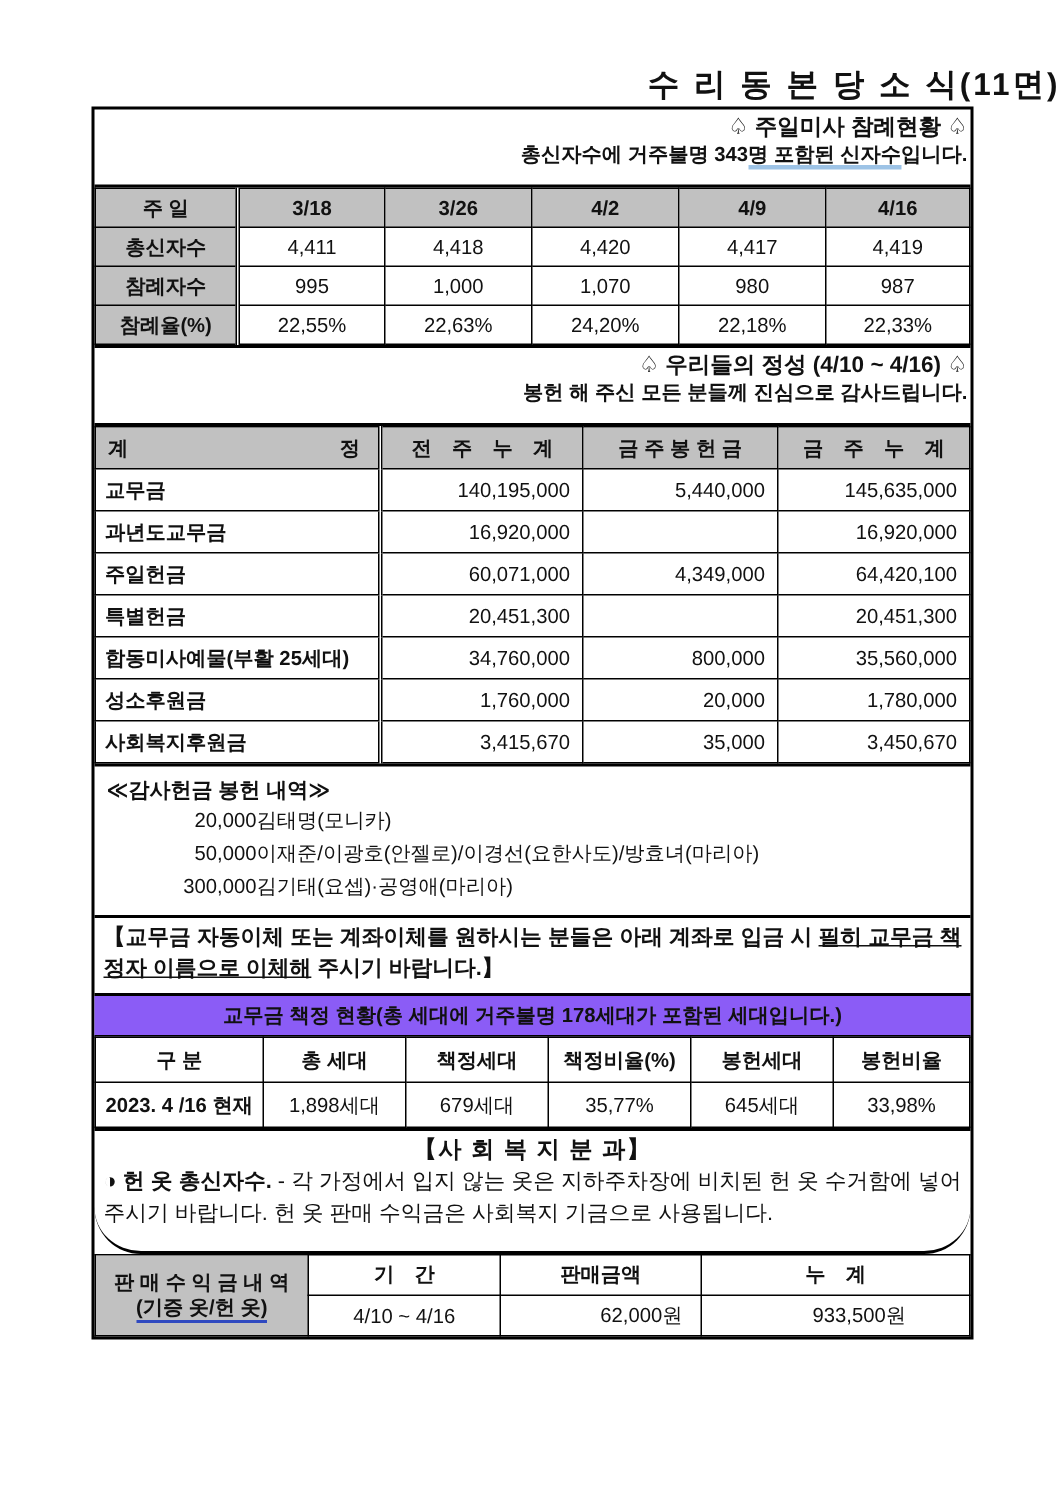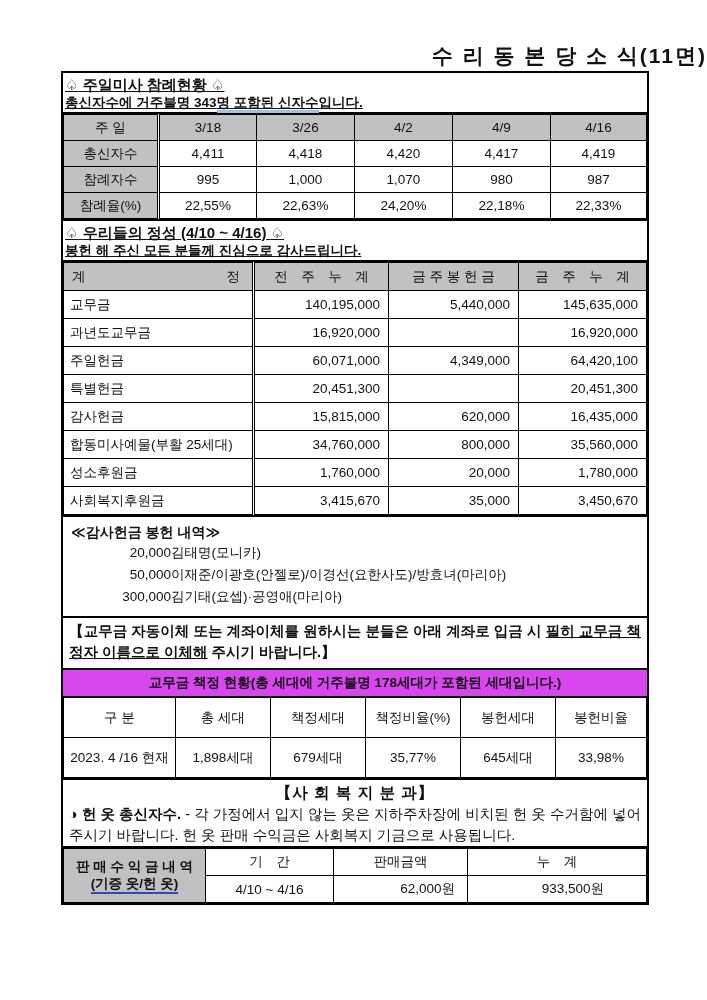--- a/index.html
+++ b/index.html
@@ -14,55 +14,55 @@
     text-align: right; font-size: 21px; font-weight: bold; letter-spacing: 2px;
   }
   .doc {
     position: absolute; top: 71px; left: 61px; width: 588px;
     border: 2px solid #000; background: #fff;
   }
   .sec { border-bottom: 2px solid #000; }
   .sec:last-child { border-bottom: none; }
 
   
-  .banner { text-align: left; padding: 3px 2px 1px; text-decoration: underline; }
+  .banner { text-align: right; padding: 3px 2px 12px; }
   .banner-line1 { font-weight: bold; font-size: 15px; line-height: 18px; }
   .banner-line2 { font-weight: bold; font-size: 13.5px; line-height: 17px; }
   .hl { border-bottom: 3px solid #9dc3e6; }
 
   table { border-collapse: collapse; width: 100%; table-layout: fixed; }
   td { border: 1px solid #000; font-size: 13.5px; padding: 0 2px; overflow: hidden; white-space: nowrap; }
   .gray { background: #c1c1c1; }
-  .b { font-weight: normal; }
+  .b { font-weight: bold; }
   .c { text-align: center; }
   .r { text-align: right; padding-right: 8px; }
   .dbl { border-left: 3px double #000; }
 
   .t1 td { height: 26px; }
   .t2 td { height: 28px; }
   .t2 .head-split { display: flex; justify-content: space-between; padding: 0 10px 0 6px; }
   .t2 td.lbl { padding-left: 6px; }
-  .t3 td { height: 40px; }
+  .t3 td { height: 30px; }
   .t4 td { height: 27px; }
 
   .thanks { padding: 5px 3px 8px 8px; }
   .thanks-title { font-weight: bold; font-size: 14px; line-height: 20px; }
   .thanks-line { display: flex; font-size: 13.5px; line-height: 22px; }
   .amt { width: 100px; text-align: right; }
   .donor { }
 
   .notice { padding: 3px 6px 5px; }
   .notice-p { font-size: 14.5px; font-weight: bold; text-align: justify; line-height: 21px; }
   .notice-p u, .bank { text-decoration: underline; }
   .bank { text-align: center; font-weight: bold; font-size: 14.5px; line-height: 21px; margin-top: 1px; }
 
-  .band { background: #d946ef; border-bottom: 1px solid #000; text-align: center;
+  .band { background: #8b5cf6; border-bottom: 1px solid #000; text-align: center;
           font-weight: bold; font-size: 13.5px; padding: 4px 0; }
 
-  .welfare { padding: 2px 6px 0; }
+  .welfare { padding: 2px 6px 14px; border-radius: 31px; }
   .welfare-title { text-align: center; font-weight: bold; font-size: 15.5px; line-height: 22px; letter-spacing: 1px; }
   .welfare-p { text-align: justify; font-size: 14.5px; line-height: 21px; }
   .lead { font-weight: bold; }
 
   .sale-headcell { text-align: center; line-height: 17px; }
   .sale-head1 { font-weight: bold; font-size: 13.5px; }
   .sale-head2 { display: inline-block; font-weight: bold; font-size: 13.5px;
                 border-bottom: 2px solid #2f49c0; }
   .pad-r-lg { padding-right: 42px; }
   .pad-r-sm { padding-right: 12px; margin-top: 42px; }
@@ -179,26 +179,20 @@
         <td class="r">4,349,000</td>
         <td class="r">64,420,100</td>
       </tr>
       <tr>
         <td class="b lbl">특별헌금</td>
         <td class="r dbl">20,451,300</td>
         <td class="r"></td>
         <td class="r">20,451,300</td>
       </tr>
       <tr>
-        <td class="b lbl">감사헌금</td>
-        <td class="r dbl">15,815,000</td>
-        <td class="r">620,000</td>
-        <td class="r">16,435,000</td>
-      </tr>
-      <tr>
         <td class="b lbl">합동미사예물(부활 25세대)</td>
         <td class="r dbl">34,760,000</td>
         <td class="r">800,000</td>
         <td class="r">35,560,000</td>
       </tr>
       <tr>
         <td class="b lbl">성소후원금</td>
         <td class="r dbl">1,760,000</td>
         <td class="r">20,000</td>
         <td class="r">1,780,000</td>

